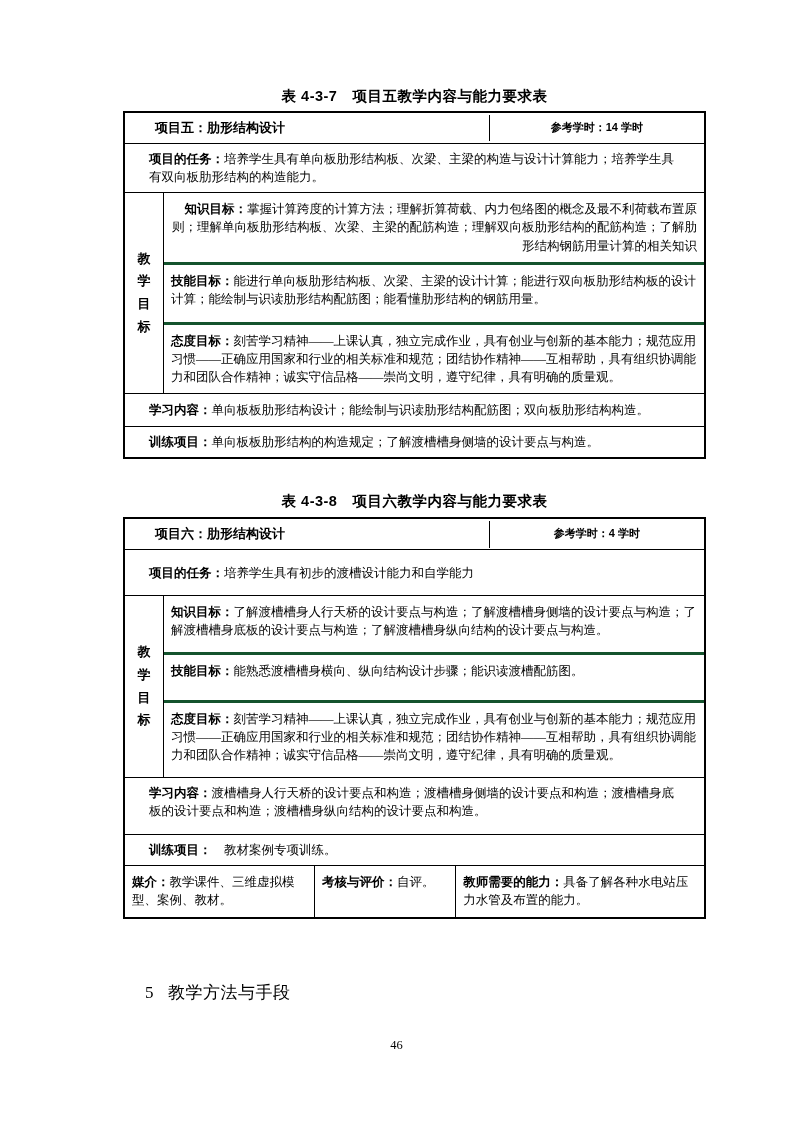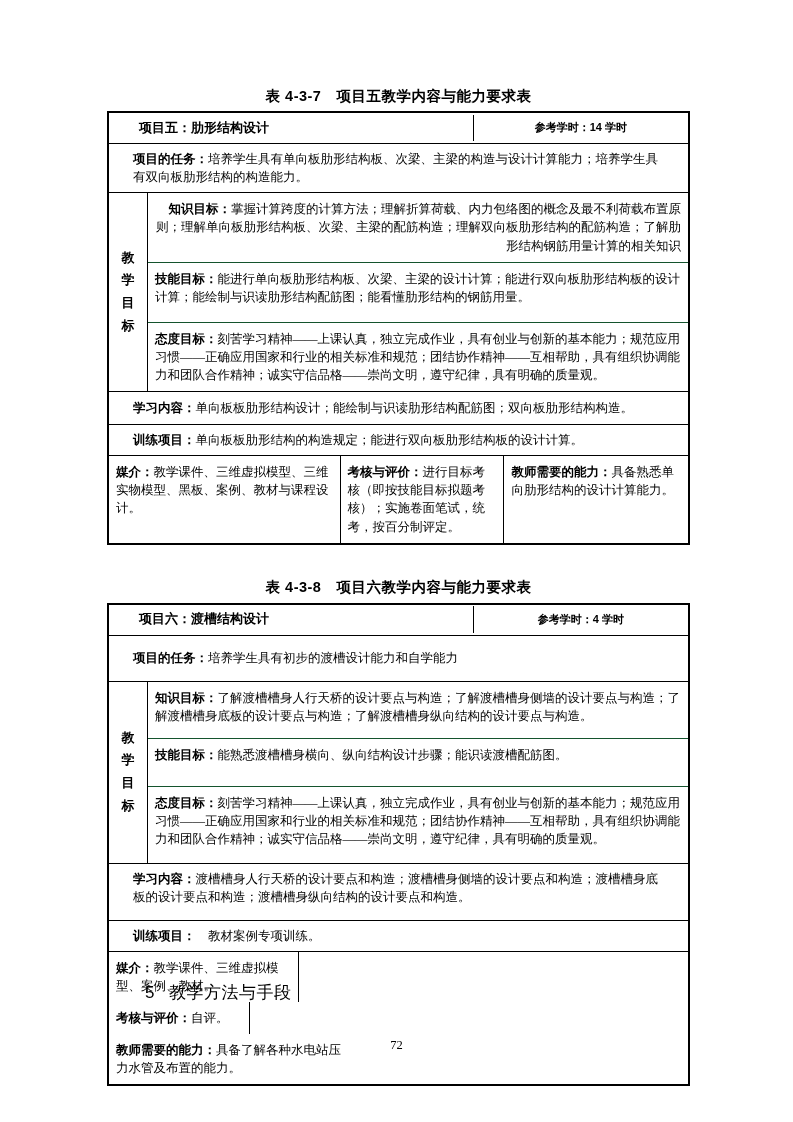--- a/index.html
+++ b/index.html
@@ -8,21 +8,21 @@
     position: relative;
     width: 793px; height: 1122px;
     margin: 0 auto;
     background: #ffffff;
     color: #000;
     font-family: "Liberation Serif", "DejaVu Serif", serif;
     overflow: hidden;
   }
   .doc {
     position: absolute;
-    left: 107px; top: 0;
+    left: 123px; top: 0;
     width: 583px;
   }
   .caption {
     text-align: center;
     font-family: "Liberation Sans", "DejaVu Sans", sans-serif;
     font-weight: bold;
     font-size: 14.5px;
     letter-spacing: 0.5px;
   }
   .caption-1 { margin-top: 87px; margin-bottom: 5px; }
@@ -69,21 +69,21 @@
   .obj-side span {
     display: block;
     width: 1em;
     word-break: break-all;
     line-height: 1.75;
     text-align: center;
     font-family: "Liberation Sans", "DejaVu Sans", sans-serif;
     font-weight: bold; font-size: 13px;
   }
   .obj-rows { flex: 1; display: flex; flex-direction: column; }
-  .obj-row { border-top: 1px solid #14532d; padding: 7px 7px; }
+  .obj-row { border-top: 3px solid #14532d; padding: 7px 7px; }
   .obj-row:first-child { border-top: none; }
   
   .foot { display: flex; align-items: stretch; }
   .foot-cell { padding: 7px 7px; border-right: 1px solid #000; }
   .foot-cell:last-child { border-right: none; }
   
   .t1 .r-task   { min-height: 40px; }
   .t1 .r-obj-1  { min-height: 57px; text-align: right; }
   .t1 .r-obj-2  { min-height: 60px; }
   .t1 .r-obj-3  { min-height: 69px; }
@@ -93,29 +93,29 @@
   .t1 .fc-1 { width: 40%; }
   .t1 .fc-2 { width: 28.3%; }
   .t1 .fc-3 { width: 31.7%; }
   
   .t2 .r-task   { min-height: 46px; }
   .t2 .r-obj-1  { min-height: 56px; }
   .t2 .r-obj-2  { min-height: 48px; }
   .t2 .r-obj-3  { min-height: 77px; }
   .t2 .r-content{ min-height: 57px; }
   .t2 .r-train  { min-height: 29px; }
-  .t2 .r-foot   { min-height: 46px; flex-direction: column; }
+  .t2 .r-foot   { min-height: 46px; }
   .t2 .fc-1 { width: 32.8%; }
   .t2 .fc-2 { width: 24.4%; }
   .t2 .fc-3 { width: 42.8%; }
   
   .section-heading {
     position: absolute;
     left: 145px; top: 981px;
-    font-family: Liberation Sans, sans-serif;
+    font-family: Liberation Serif, serif;
     font-size: 17px;
     letter-spacing: 0.5px;
   }
   .section-heading .num { margin-right: 14px; }
   
   .page-number {
     position: absolute;
     left: 0; right: 0; top: 1038px;
     text-align: center;
     font-size: 12.5px;
@@ -153,40 +153,29 @@
           </div>
         </div>
       </div>
       <div class="row txt-row centered r-content">
         <div>
           <span class="lbl">学习内容：</span><span>单向板板肋形结构设计；能绘制与识读肋形结构配筋图；双向板肋形结构构造。</span>
         </div>
       </div>
       <div class="row txt-row centered r-train">
         <div>
-          <span class="lbl">训练项目：</span><span>单向板板肋形结构的构造规定；能进行双向板肋形结构板的设计计算。</span>
-        </div>
-      </div>
-      <div class="row foot r-foot">
-        <div class="foot-cell fc-1">
-          <span class="lbl">媒介：</span><span>教学课件、三维虚拟模型、三维实物模型、黑板、案例、教材与课程设计。</span>
-        </div>
-        <div class="foot-cell fc-2">
-          <span class="lbl">考核与评价：</span><span>进行目标考核（即按技能目标拟题考核）；实施卷面笔试，统考，按百分制评定。</span>
-        </div>
-        <div class="foot-cell fc-3">
-          <span class="lbl">教师需要的能力：</span><span>具备熟悉单向肋形结构的设计计算能力。</span>
+          <span class="lbl">训练项目：</span><span>单向板板肋形结构的构造规定；了解渡槽槽身侧墙的设计要点与构造。</span>
         </div>
       </div>
     </div>
 
     <div class="caption caption-2">表 4-3-8　项目六教学内容与能力要求表</div>
     <div class="tbl t2">
       <div class="row hdr">
-        <div class="hdr-project">项目六：渡槽结构设计</div>
+        <div class="hdr-project">项目六：肋形结构设计</div>
         <div class="hdr-hours">参考学时：4 学时</div>
       </div>
       <div class="row txt-row centered r-task">
         <div>
           <span class="lbl">项目的任务：</span><span>培养学生具有初步的渡槽设计能力和自学能力</span>
         </div>
       </div>
       <div class="row obj-block">
         <div class="obj-side">
           <span>教学目标</span>
@@ -223,14 +212,14 @@
         </div>
       </div>
     </div>
 
   </div>
 
   <div class="section-heading">
     <span class="num">5</span><span>教学方法与手段</span>
   </div>
 
-  <div class="page-number">72</div>
+  <div class="page-number">46</div>
 </div>
 
 </body></html>

